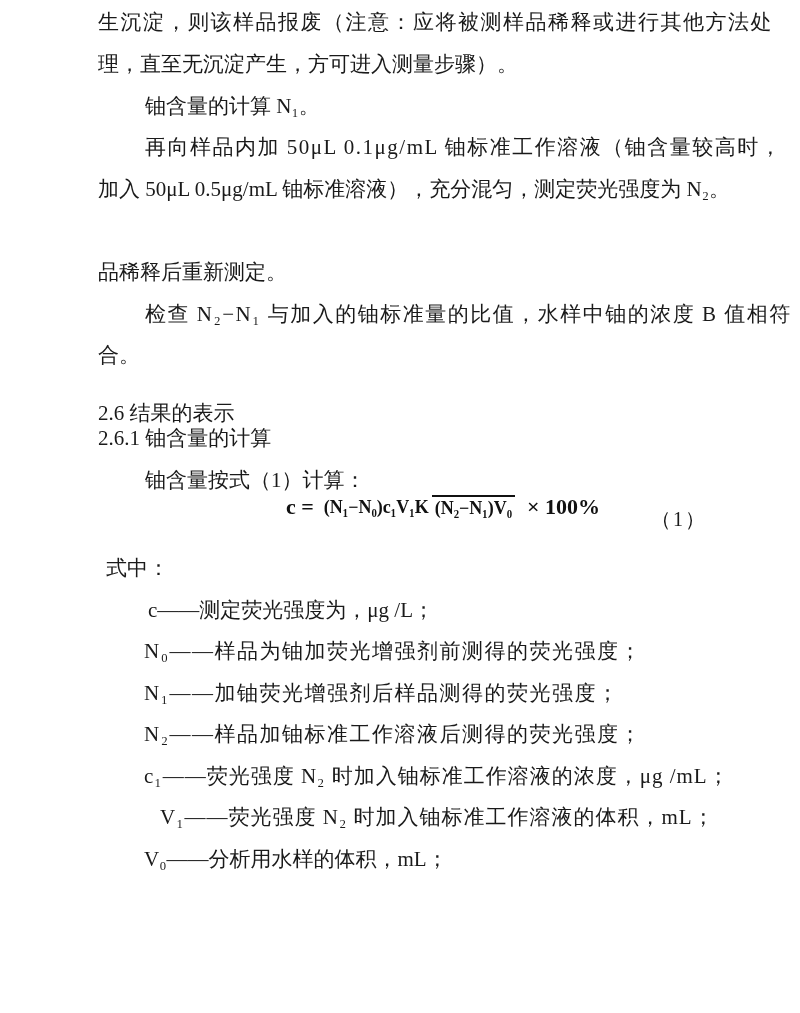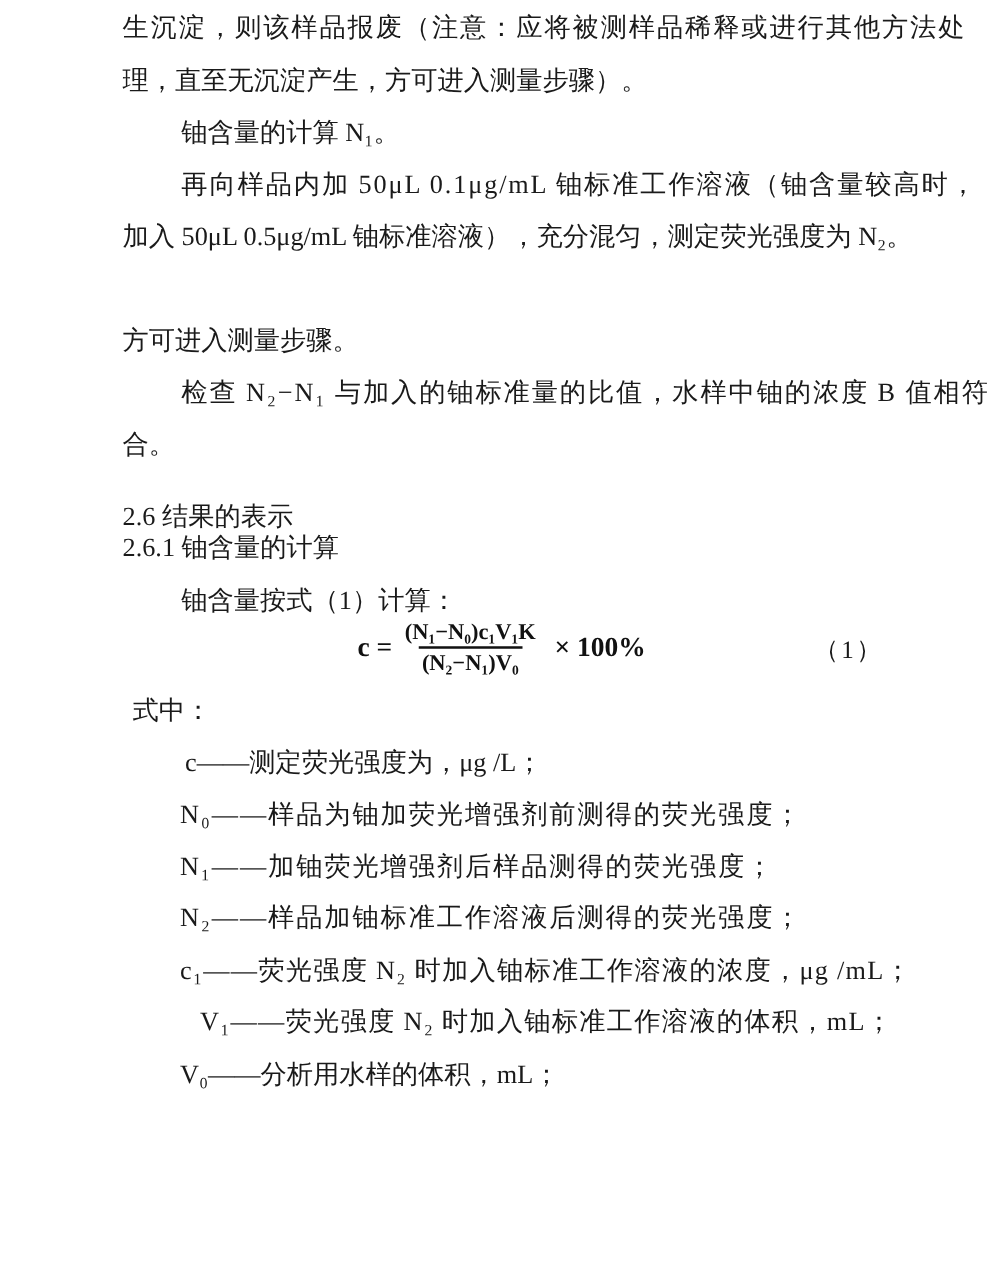--- a/index.html
+++ b/index.html
@@ -26,21 +26,21 @@
     top: 494px;
     left: 286px;
     display: flex;
     align-items: center;
     font-weight: bold;
     font-size: 22px;
     color: #111;
   }
   .frac {
     display: inline-flex;
-    flex-direction: column;
+    flex-direction: row;
     align-items: center;
     margin: 0 7px;
     font-size: 18px;
     line-height: 23px;
   }
   .frac .num { padding: 0 3px; }
   .frac .den { border-top: 2px solid #111; padding: 0 3px; }
   .times { margin-left: 5px; }
   .eq-num {
     position: absolute;
@@ -67,21 +67,21 @@
 </head>
 <body>
 
 <div class="page">
 
   <div class="line j" style="top:8px;   left:98px">生沉淀，则该样品报废（注意：应将被测样品稀释或进行其他方法处</div>
   <div class="line" style="top:50px;  left:98px">理，直至无沉淀产生，方可进入测量步骤）。</div>
   <div class="line" style="top:92px;  left:145px">铀含量的计算 N₁。</div>
   <div class="line j" style="top:133px; left:145px">再向样品内加 50μL 0.1μg/mL 铀标准工作溶液（铀含量较高时，</div>
   <div class="line" style="top:175px; left:98px">加入 50μL 0.5μg/mL 铀标准溶液），充分混匀，测定荧光强度为 N₂。</div>
-  <div class="line" style="top:258px; left:98px">方可进入测量步骤。</div>
+  <div class="line" style="top:258px; left:98px">品稀释后重新测定。</div>
   <div class="line j" style="top:300px; left:145px">检查 N₂−N₁ 与加入的铀标准量的比值，水样中铀的浓度 B 值相符</div>
   <div class="line" style="top:341px; left:98px">合。</div>
 
   <div class="line heading" style="top:399px; left:98px">2.6 结果的表示</div>
   <div class="line heading" style="top:424px; left:98px">2.6.1 铀含量的计算</div>
 
   <div class="line" style="top:466px; left:145px">铀含量按式（1）计算：</div>
 
   <div class="formula-row">
     <span>c =</span>

